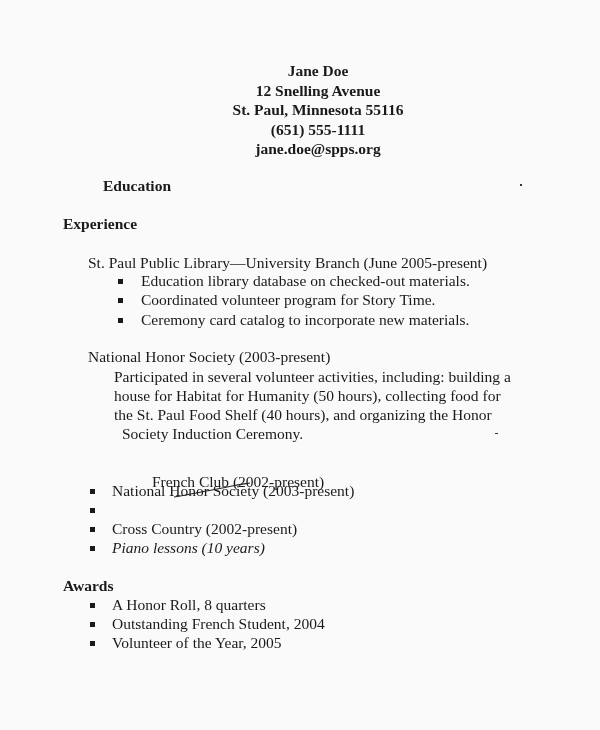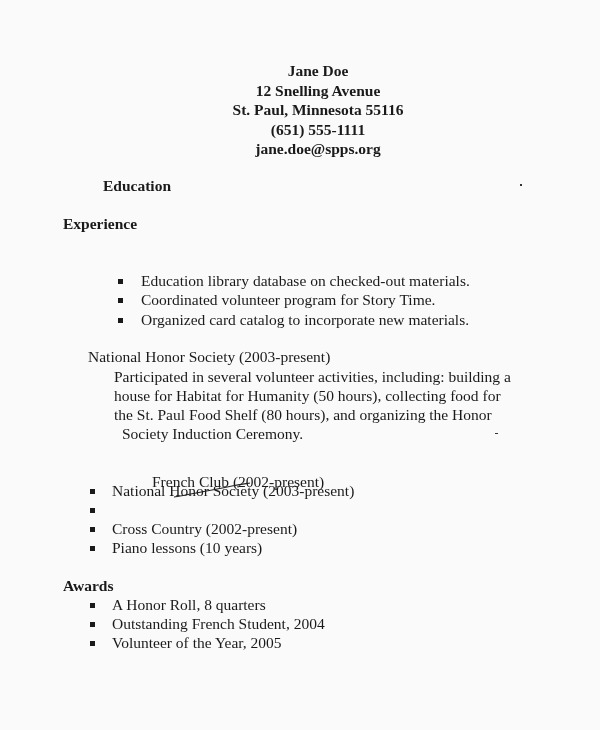--- a/index.html
+++ b/index.html
@@ -61,48 +61,49 @@
     <div>St. Paul, Minnesota 55116</div>
     <div>(651) 555-1111</div>
     <div>jane.doe@spps.org</div>
   </div>
 
   <div class="abs bold line" style="left:63px; top:176px;margin-left:40px;">Education</div>
   <div class="mark" style="left:520px; top:184px; width:2px; height:2px;"></div>
 
   <div class="abs bold line" style="left:63px; top:214px;">Experience</div>
 
+  <div class="abs line" style="left:88px; top:253px;">St. Paul Public Library—University Branch (June 2005-present)</div>
 
   <div>
     <div class="bullet" style="left:118px; top:279px;"></div>
     <div class="abs line" style="left:141px; top:271px;">Education library database on checked-out materials.</div>
     <div class="bullet" style="left:118px; top:298px;"></div>
     <div class="abs line" style="left:141px; top:290px;">Coordinated volunteer program for Story Time.</div>
     <div class="bullet" style="left:118px; top:318px;"></div>
-    <div class="abs line" style="left:141px; top:310px;">Organized card catalog to incorporate new materials.</div>
+    <div class="abs line" style="left:141px; top:310px;">Ceremony card catalog to incorporate new materials.</div>
   </div>
 
   <div class="abs line" style="left:88px; top:347px;">National Honor Society (2003-present)</div>
   <div>
     <div class="abs line" style="left:114px; top:367px;">Participated in several volunteer activities, including: building a</div>
     <div class="abs line" style="left:114px; top:386px;">house for Habitat for Humanity (50 hours), collecting food for</div>
-    <div class="abs line" style="left:114px; top:405px;">the St. Paul Food Shelf (80 hours), and organizing the Honor</div>
+    <div class="abs line" style="left:114px; top:405px;">the St. Paul Food Shelf (40 hours), and organizing the Honor</div>
     <div class="abs line" style="left:114px; top:424px;margin-left:8px;">Society Induction Ceremony.</div>
   </div>
   <div class="mark" style="left:495px; top:433px; width:3px; height:1px;"></div>
 
   <div>
     <div class="bullet" style="left:90px; top:489px;"></div>
     <div class="abs line" style="left:112px; top:481px;">National Honor Society (2003-present)</div>
     <div class="bullet" style="left:90px; top:508px;"></div>
     <div class="abs line" style="left:112px; top:472px;margin-left:40px;">French Club (2002-present)</div>
     <div class="bullet" style="left:90px; top:527px;"></div>
     <div class="abs line" style="left:112px; top:519px;">Cross Country (2002-present)</div>
     <div class="bullet" style="left:90px; top:546px;"></div>
-    <div class="abs line" style="left:112px; top:538px;">Piano lessons (10 years)</div>
+    <div class="abs line" style="left:112px; top:538px;font-style:italic;">Piano lessons (10 years)</div>
   </div>
   <svg class="strike-scribble" style="left:172px; top:481px;" width="80" height="20">
     <path d="M2 16 C 20 13, 40 9, 60 5 S 74 3, 78 2" stroke="#222" stroke-width="1.2" fill="none"></path>
   </svg>
 
   <div class="abs bold line" style="left:63px; top:576px;">Awards</div>
   <div>
     <div class="bullet" style="left:90px; top:603px;"></div>
     <div class="abs line" style="left:112px; top:595px;">A Honor Roll, 8 quarters</div>
     <div class="bullet" style="left:90px; top:622px;"></div>

